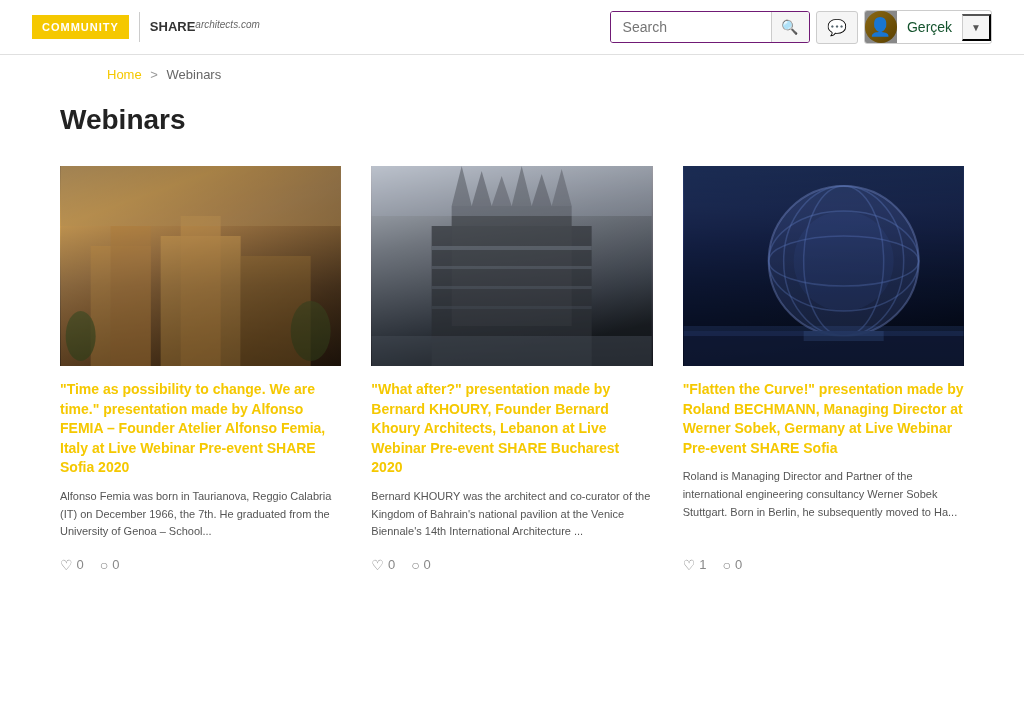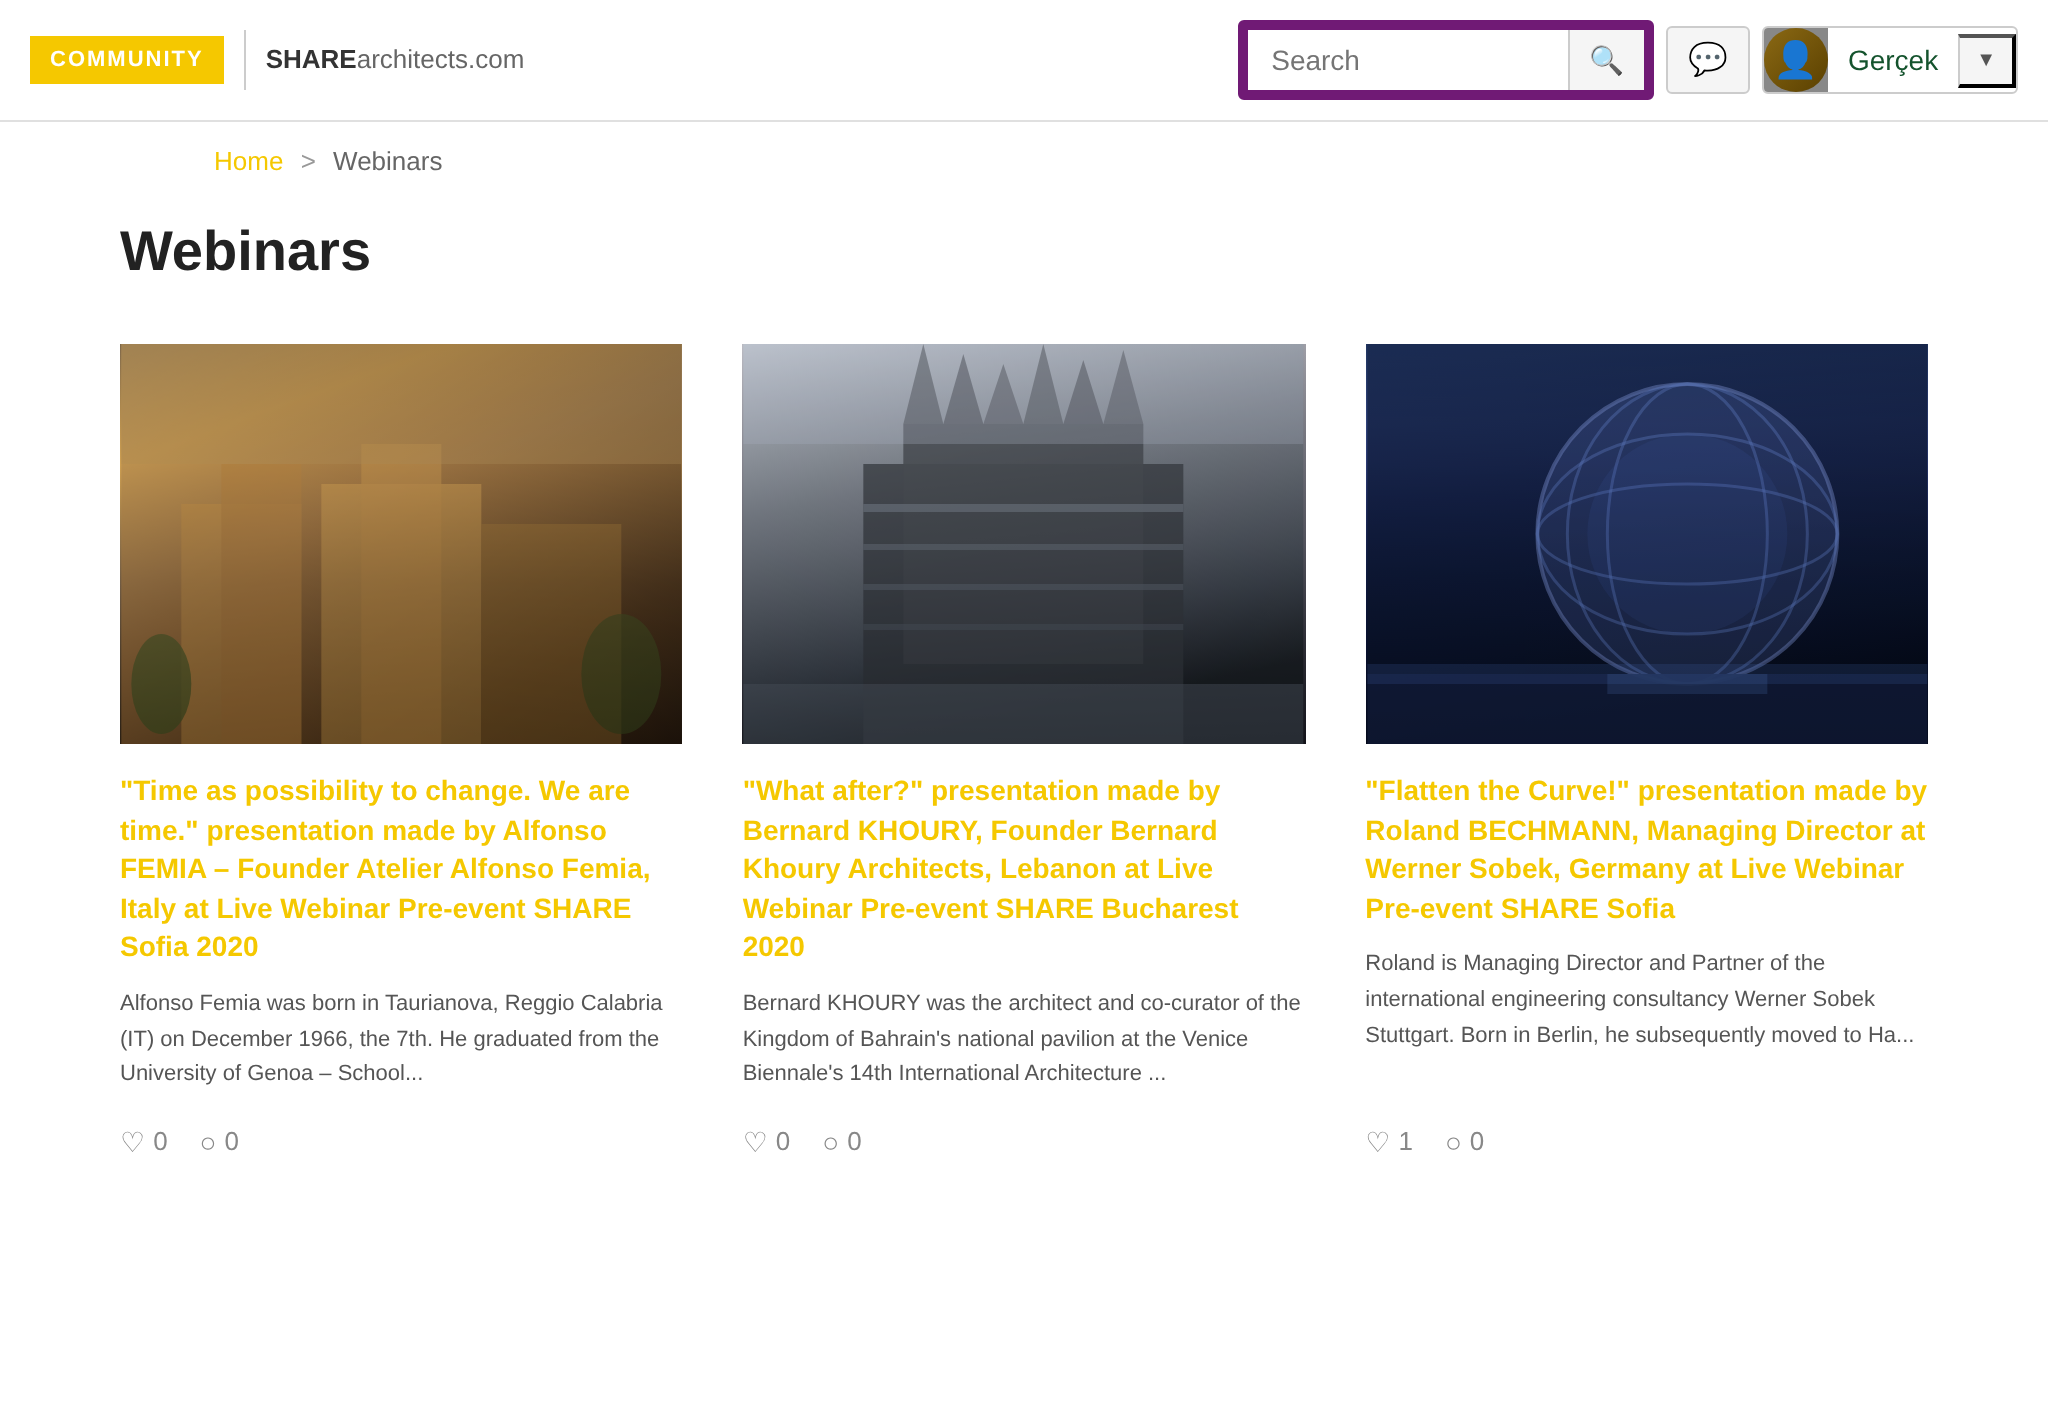--- a/index.html
+++ b/index.html
@@ -3,21 +3,21 @@
   <meta charset="utf-8">
   <style>
     * { box-sizing: border-box; margin: 0; padding: 0; }
     body { font-family: Arial, sans-serif; background: #fff; color: #333; font-size: 14px; }
 
     
     .header {
       display: flex;
       align-items: center;
       justify-content: space-between;
-      padding: 10px 15px;
+      padding: 10px 32px;
       border-bottom: 1px solid #e0e0e0;
       background: #fff;
     }
     .logo-area {
       display: flex;
       align-items: center;
       gap: 10px;
     }
     .logo-community {
       background: #f5c800;
@@ -32,37 +32,38 @@
       display: flex;
       flex-direction: row;
       line-height: 1.2;
     }
     .logo-share-top {
       font-weight: bold;
       font-size: 13px;
       color: #333;
     }
     .logo-share-sub {
-      font-size: 13px;
+      font-size: 10px;
       color: #666;
+      font-style: italic;
     }
     .logo-divider {
       width: 1px;
       height: 30px;
       background: #ccc;
     }
     .header-right {
       display: flex;
       align-items: center;
       gap: 6px;
     }
     .search-box {
       display: flex;
       align-items: center;
-      border: 5px solid #701a75;
+      border: 1px solid #701a75;
       border-radius: 3px;
       overflow: hidden;
     }
     .search-input {
       border: none;
       outline: none;
       padding: 7px 12px;
       font-size: 14px;
       width: 160px;
       color: #333;

